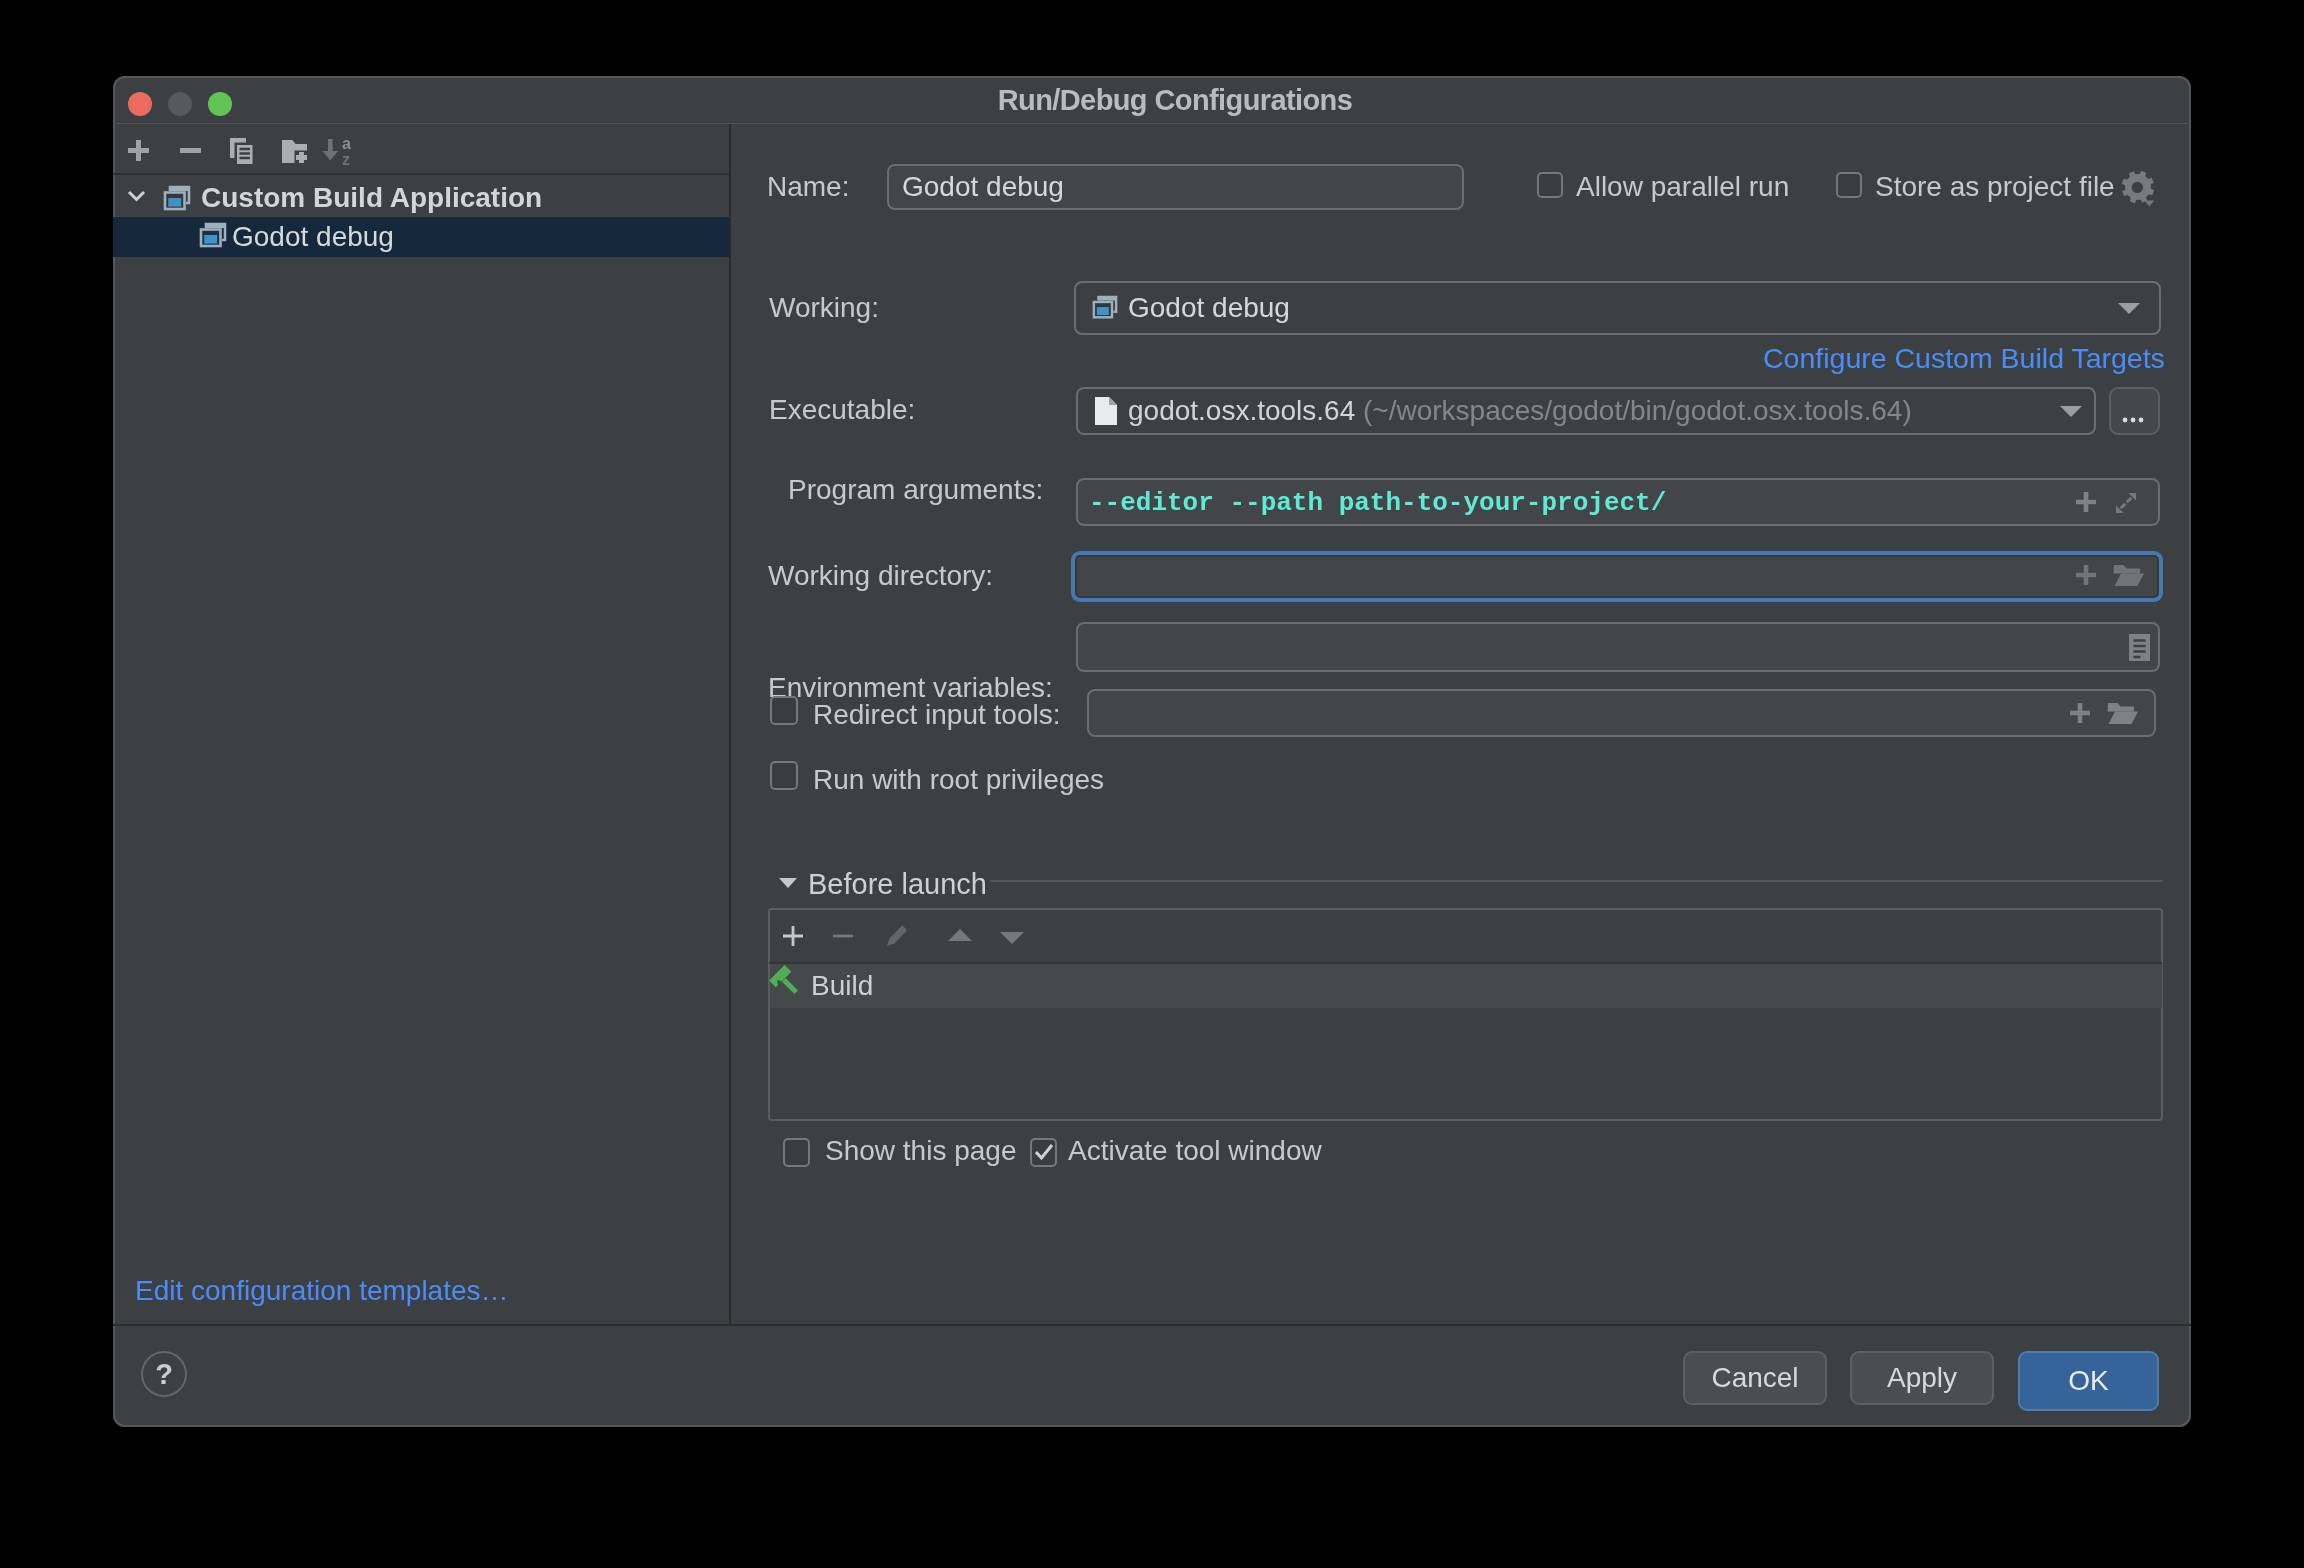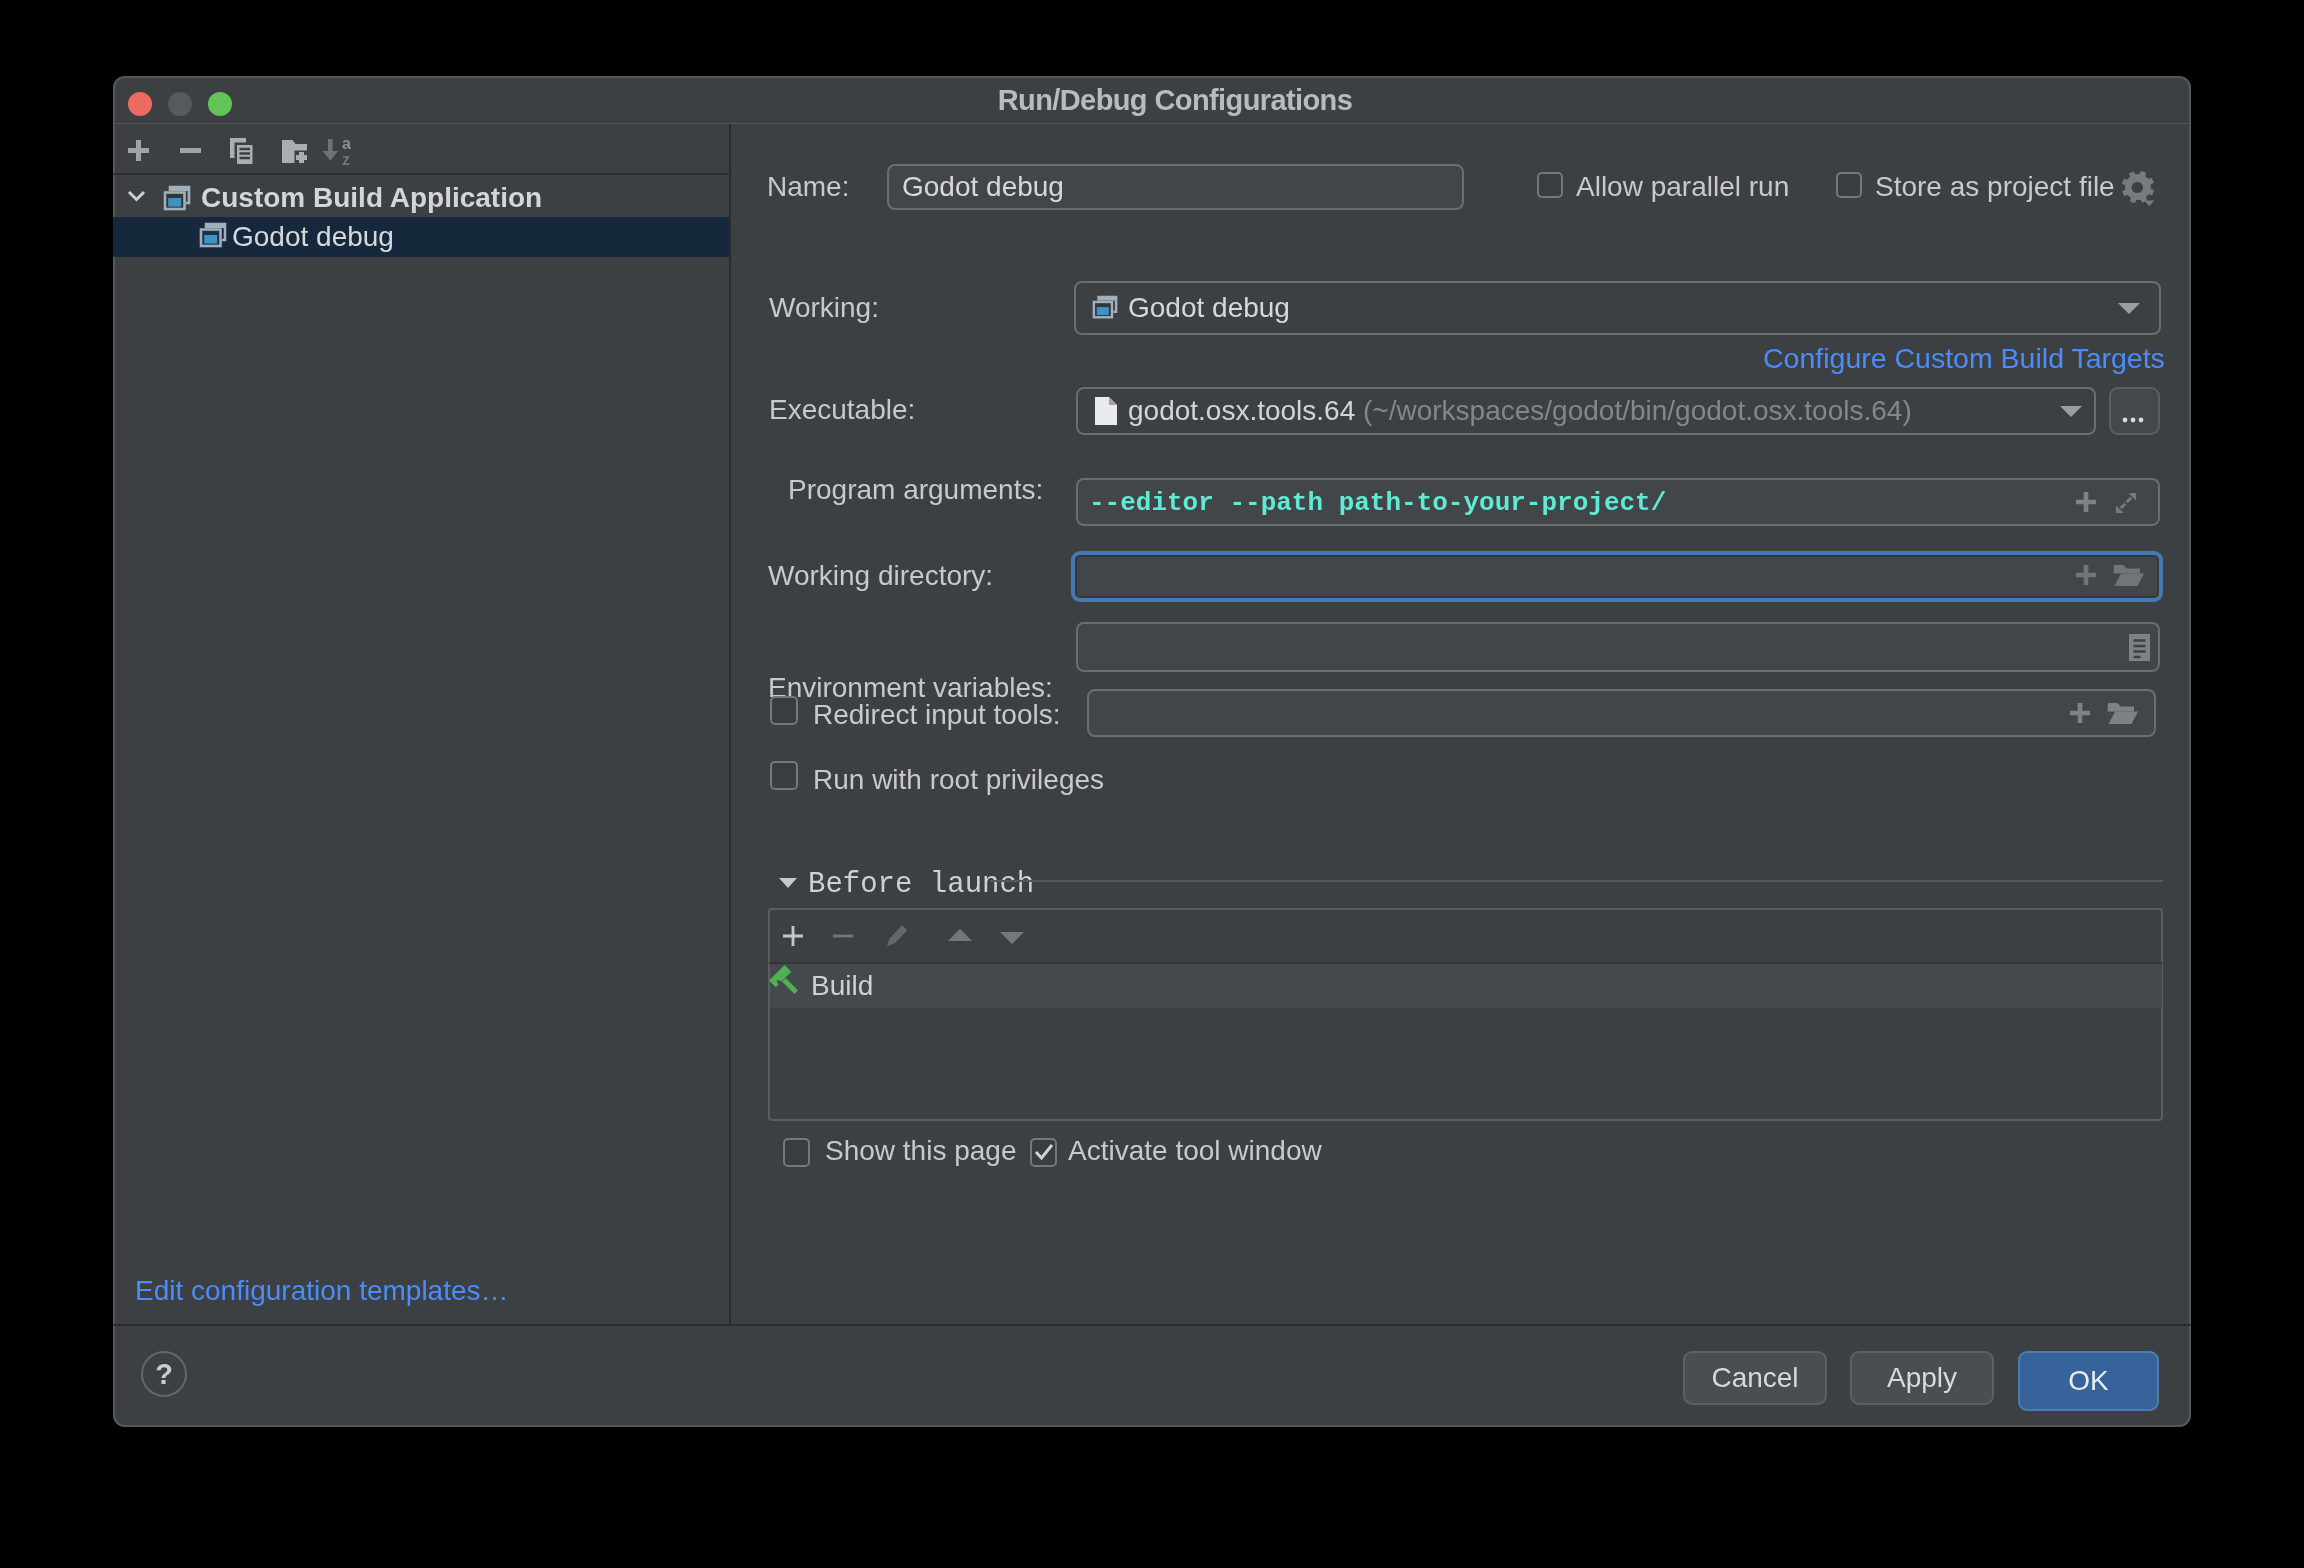--- a/index.html
+++ b/index.html
@@ -163,21 +163,21 @@
     <path d="M0 1 h9.5 l3 3.5 h13.5 v5 h-26.5 z" fill="#7d8285"></path>
     <path d="M7 9.5 h23 l-6.5 12.5 h-23 z" fill="#7d8285"></path>
   </svg>
 
   <div class="cb" style="left:657px;top:685px;width:28px;height:29px;"></div>
   <div class="lbl" style="left:700px;top:690px;">Run with root privileges</div>
 
   <svg style="left:664px;top:800px;" width="22" height="14" viewBox="0 0 22 14">
     <path d="M2 2 L11 12 L20 2 Z" fill="#c6c9cb"></path>
   </svg>
-  <div class="lbl" style="left:695px;top:794px;font-size:29px;color:#ced1d3;font-family:Liberation Mono, monospace;">Before launch</div>
+  <div class="lbl" style="left:695px;top:794px;font-size:29px;color:#ced1d3;">Before launch</div>
   <div class="abs" style="left:877px;top:804px;width:1173px;height:2px;background:#55585b;"></div>
 
   <div class="field" style="left:655px;top:832px;width:1395px;height:213px;border-color:#5a5e61;border-radius:4px;"></div>
 
   <svg style="left:668px;top:848px;" width="240" height="26" viewBox="0 0 240 26">
     <path d="M12 2 V22 M2 12 H22" stroke="#c6c9cb" stroke-width="2.8" fill="none"></path>
     <path d="M52 12 H72" stroke="#74787a" stroke-width="2.8"></path>
 
     <g transform="translate(104,0)">
       <path d="M2 22 L4.5 14.5 L16 2.5 a1.5 1.5 0 0 1 2.5 0 l2.5 2.5 a1.5 1.5 0 0 1 0 2.5 L9.5 19.5 Z" fill="#63676a"></path>

